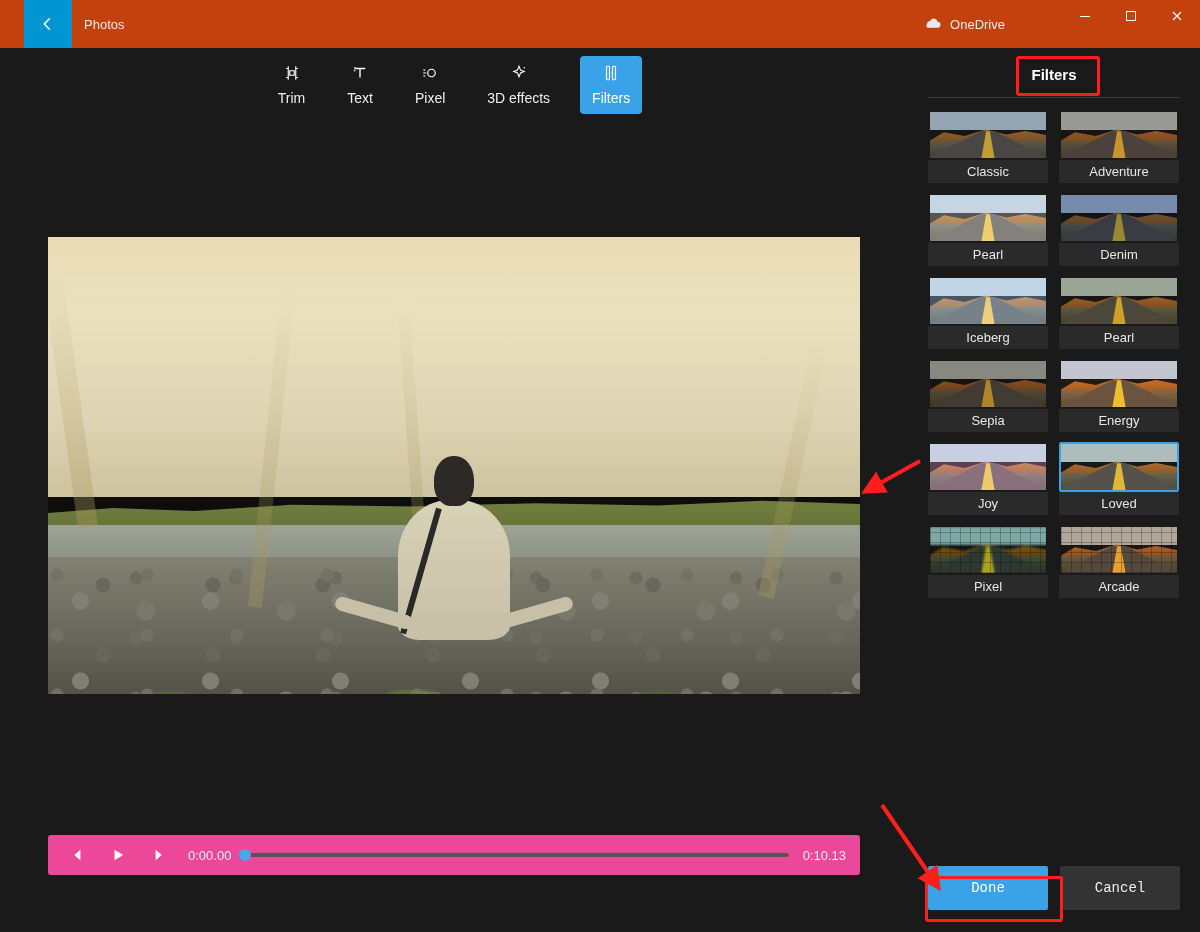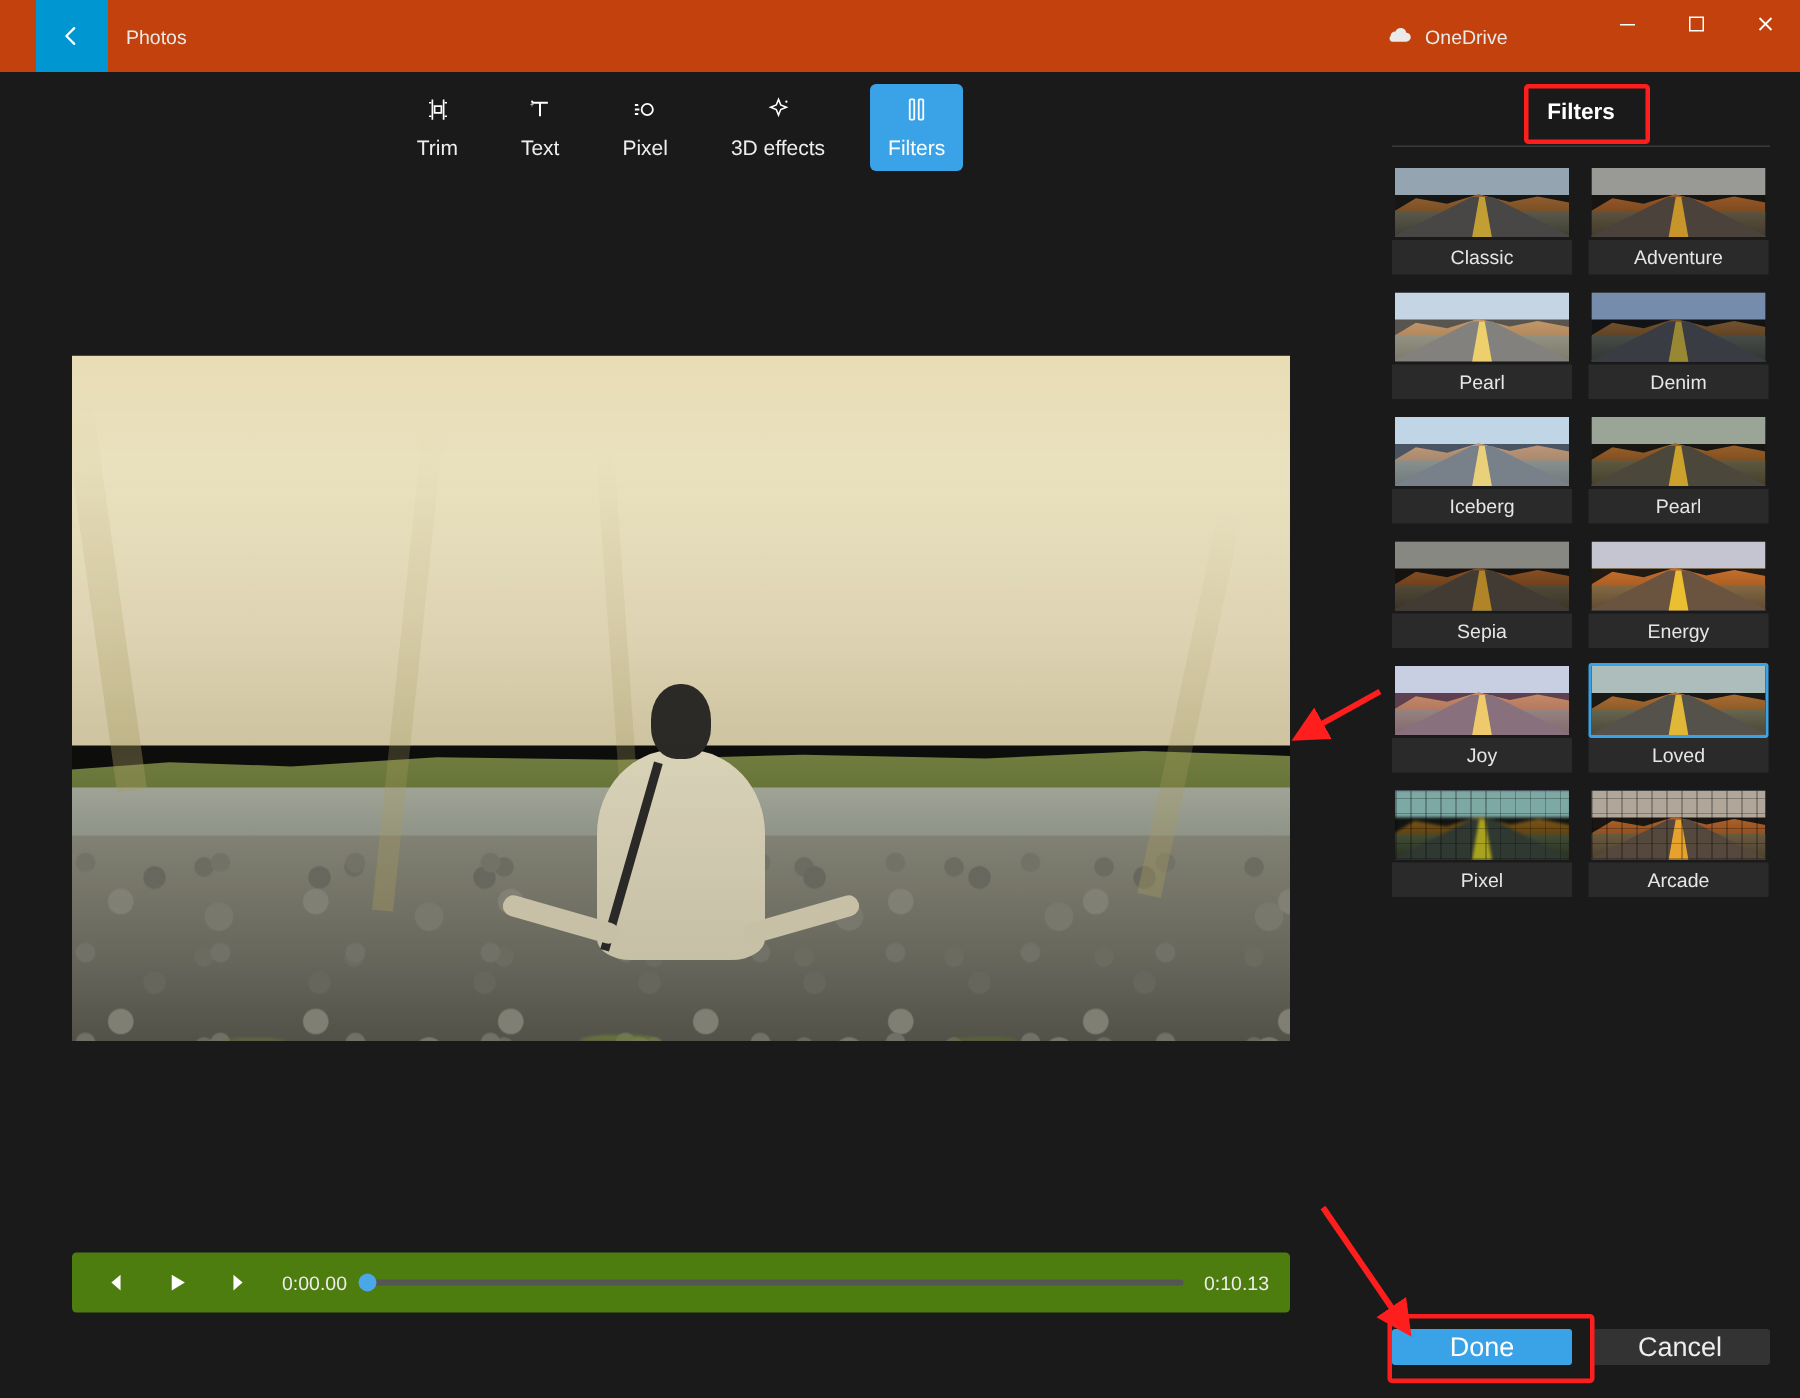--- a/index.html
+++ b/index.html
@@ -181,21 +181,21 @@
     background: linear-gradient(to bottom, rgba(240,230,180,0.25), rgba(140,120,60,0.18));
     mix-blend-mode: multiply;
     pointer-events:none;
   }
 
   
   .playbar {
     position: absolute;
     left: 48px; top: 835px;
     width: 812px; height: 40px;
-    background: #4d7c0f;
+    background: #ec4899;
     border-radius: 3px;
     display: flex;
     align-items: center;
     padding: 0 14px;
     box-sizing: border-box;
     gap: 14px;
   }
   .pbtn {
     width: 28px; height: 28px;
     display:flex; align-items:center; justify-content:center;
@@ -328,25 +328,26 @@
   
   .panel-buttons {
     position: absolute;
     left: 20px; right: 20px;
     bottom: 22px;
     display: flex;
     gap: 12px;
   }
   .bbtn {
     flex: 1;
-    height: 24px;
+    height: 44px;
     display:flex; align-items:center; justify-content:center;
-    font-size: 18px;
+    font-size: 14px;
     border-radius: 2px;
     cursor: pointer;
+    font-family: Liberation Mono, monospace;
   }
   .bbtn.primary { background: #3aa2e6; color:#fff; }
   .bbtn.secondary { background: #333; color:#eee; }
 
   
   .anno-box {
     position: absolute;
     border: 3px solid #ff1e1e;
     border-radius: 3px;
     pointer-events: none;

